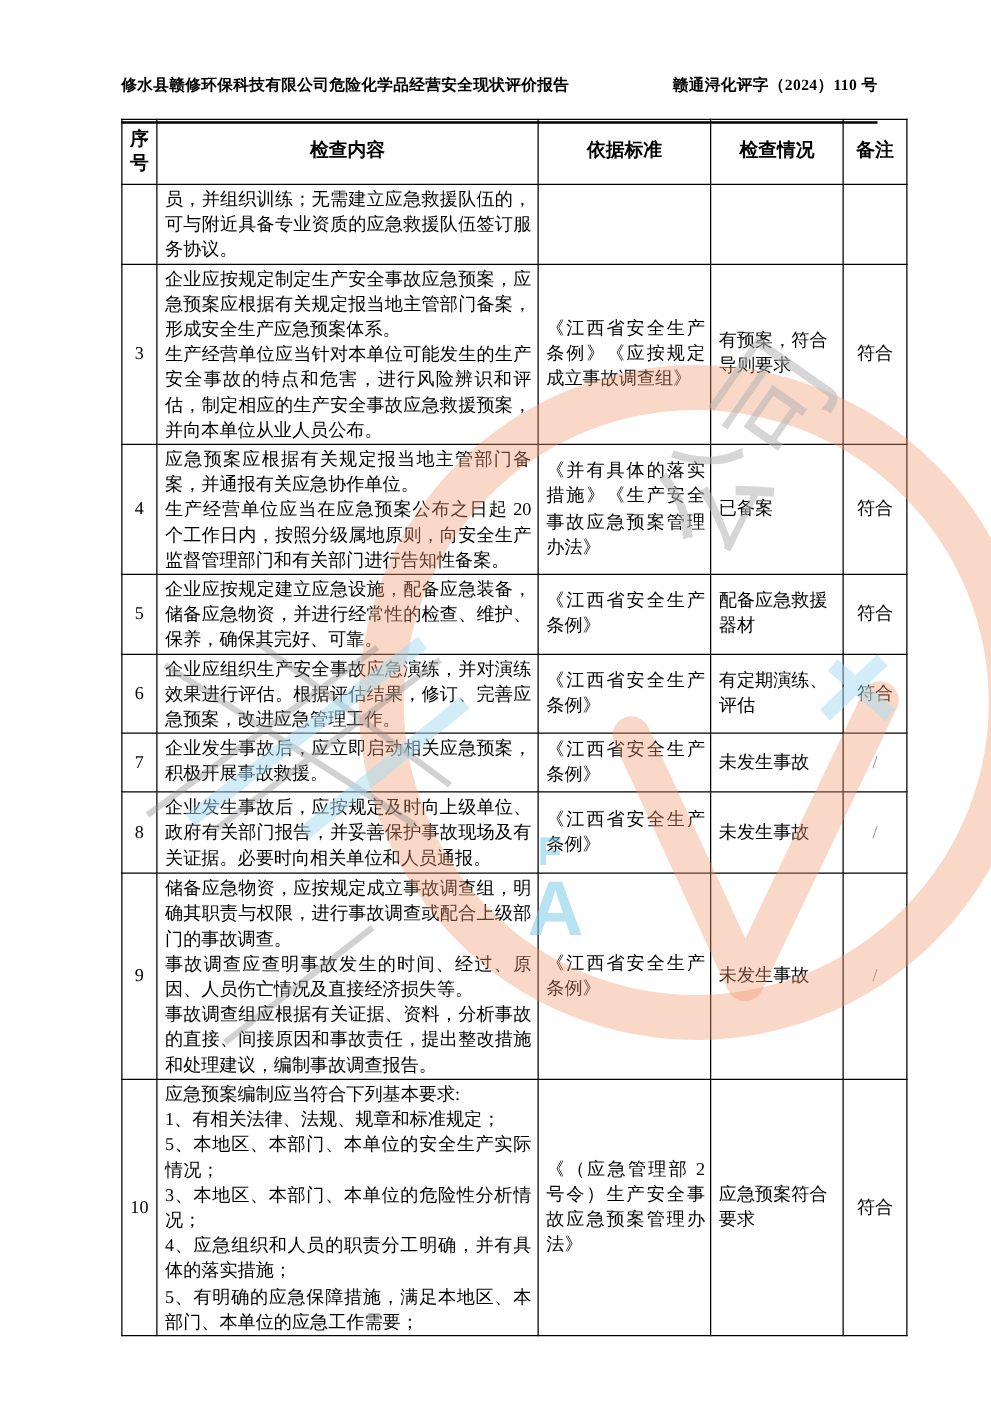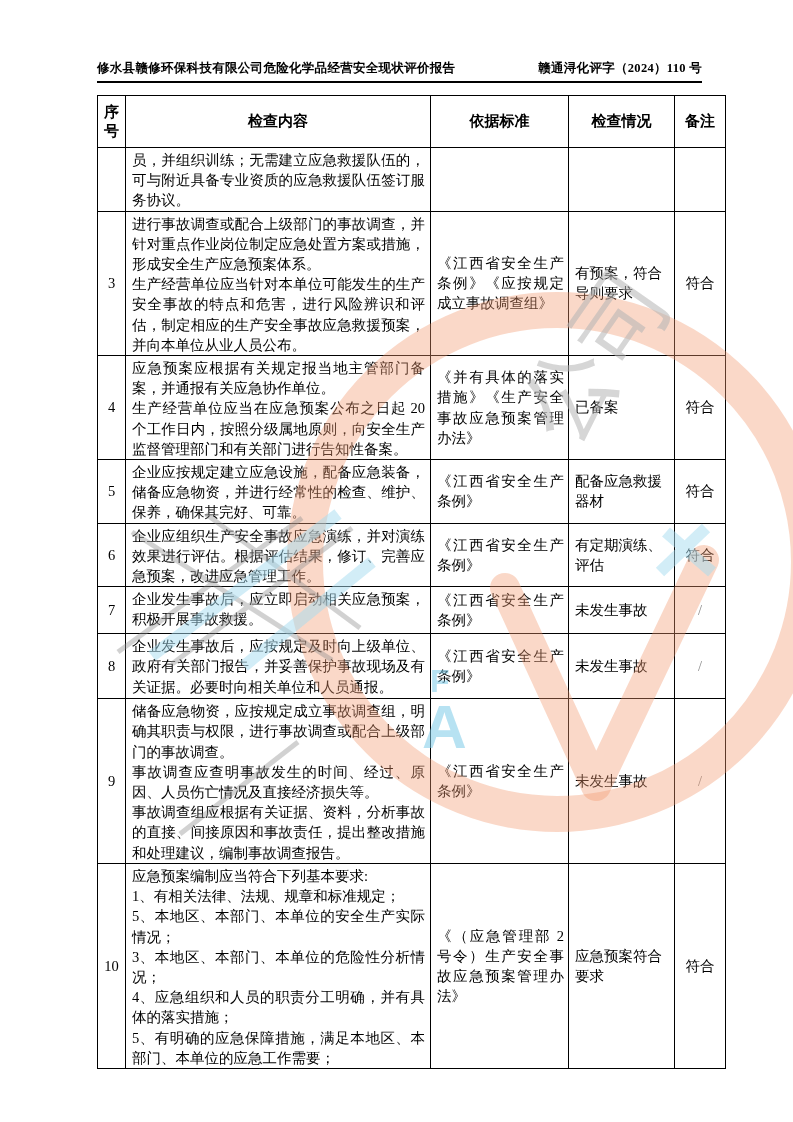--- a/index.html
+++ b/index.html
@@ -9,21 +9,21 @@
     background:#ffffff;
     overflow:hidden;
     font-family:"Liberation Serif","DejaVu Serif",serif;
     color:#000;
   }
   
   .pg-header{
     position:absolute;left:97px;top:60px;width:605px;
     display:flex;justify-content:space-between;align-items:flex-end;
     border-bottom:2px solid #000;
-    padding-bottom:4px;
+    padding-bottom:20px;
     font-weight:bold;font-size:12.5px;letter-spacing:0.3px;
     white-space:nowrap;
   }
   
   .tbl-wrap{position:absolute;left:97px;top:95px;}
   table.checklist{border-collapse:collapse;table-layout:fixed;width:628px;}
   table.checklist td{
     border:1.6px solid #000;
     overflow:hidden;
     font-size:14.5px;line-height:20.2px;
@@ -104,21 +104,21 @@
           <td class="situation">
               <div class="inner"></div>
             </td>
           <td class="remark"></td>
         </tr>
 
         <tr class="h-r1">
           <td class="seq">3</td>
           <td class="content">
             <div class="inner">
-              <p>进行事故调查或配合上级部门的事故调查，并针对重点作业岗位制定应急处置方案或措施，形成安全生产应急预案体系。</p>
+              <p>企业应按规定制定生产安全事故应急预案，应急预案应根据有关规定报当地主管部门备案，形成安全生产应急预案体系。</p>
               <p>生产经营单位应当针对本单位可能发生的生产安全事故的特点和危害，进行风险辨识和评估，制定相应的生产安全事故应急救援预案，并向本单位从业人员公布。</p>
             </div>
           </td>
           <td class="standard">
               <div class="inner">《江西省安全生产条例》《应按规定成立事故调查组》</div>
             </td>
           <td class="situation">
               <div class="inner">有预案，符合导则要求</div>
             </td>
           <td class="remark">符合</td>

